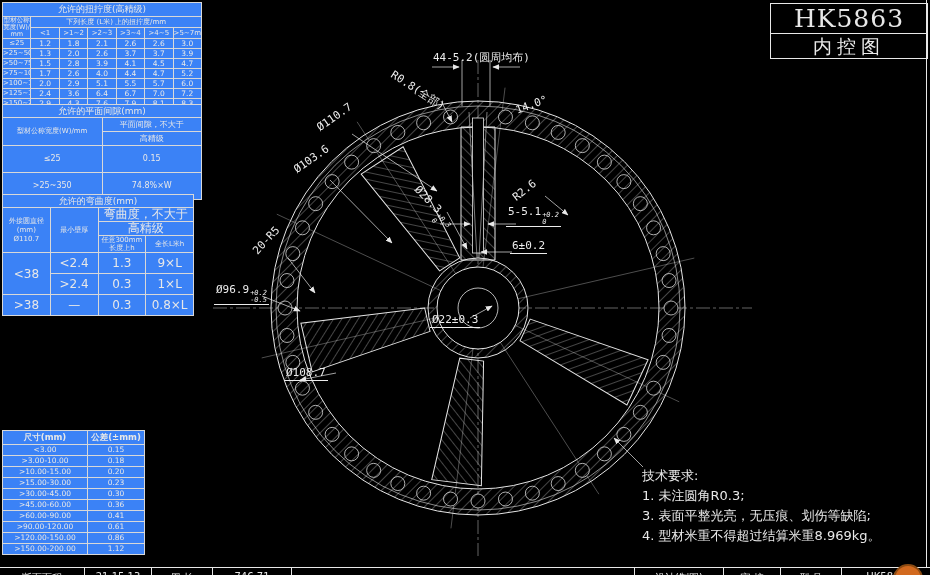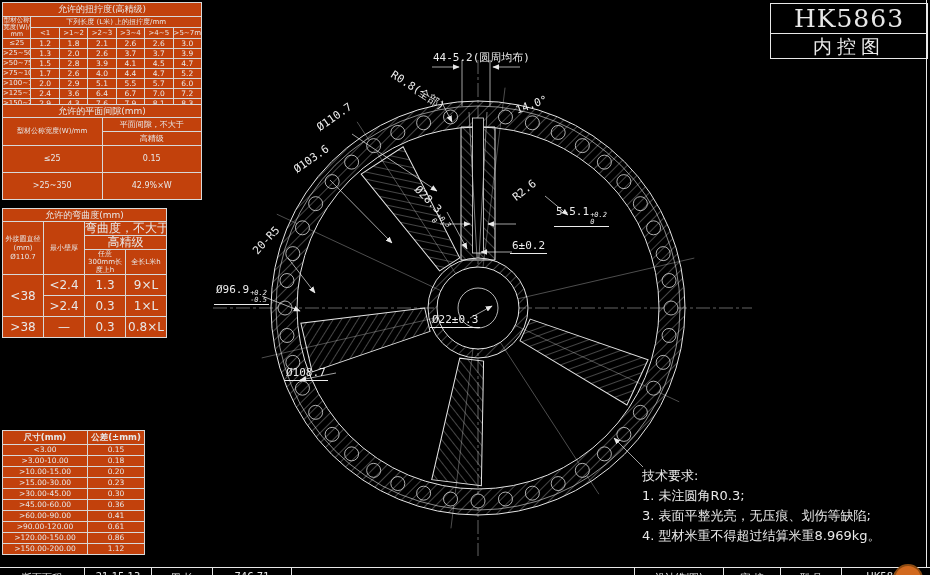--- a/index.html
+++ b/index.html
@@ -1,34 +1,34 @@
 <!DOCTYPE html>
 <html><head>
 <meta charset="utf-8">
 <style>
   html,body{margin:0;padding:0}
   body{width:930px;height:575px;background:#000;overflow:hidden;position:relative;
        font-family:"DejaVu Sans",sans-serif;color:#e8e8e8}
   table{border-collapse:collapse;background:#000;table-layout:fixed}
   td{border:1px solid #d8d8d8;text-align:center;padding:0;color:#e8e8e8;overflow:hidden;white-space:nowrap}
-  .tbl{position:absolute;background:#c2410c}
+  .tbl{position:absolute;background:#3b82f6}
   
   .t1{left:2px;top:2px;width:200px}
   .t1 td{font-size:7.5px;height:9px;line-height:9px}
   .t1 .title{font-size:9px;height:13px;line-height:13px}
   .t1 .wh{font-size:6.5px;white-space:normal;word-break:break-all;line-height:7px}
   .t1 .lh{font-size:7px}
   
   .t2{left:2px;top:104px;width:200px}
   .t2 td{font-size:8px;height:13px;line-height:13px}
   .t2 .title{font-size:9px;height:12px;line-height:12px}
   .t2 .big{height:26px;line-height:26px}
   .t2 .wh{font-size:7px;white-space:normal;line-height:9px}
   
-  .t3{left:2px;top:208px;width:165px}
+  .t3{left:2px;top:194px;width:192px}
   .t3 td{font-size:12px;height:13px;line-height:13px}
   .t3 .title{font-size:9px;height:12px;line-height:12px}
   .t3 .wh{font-size:7px;white-space:normal;line-height:9px}
   .t3 .dr{height:20px;line-height:20px}
   .t3 .h300{font-size:7px;white-space:normal;line-height:8px;height:16px}
   
   .t4{left:2px;top:430px;width:140px}
   .t4 td{font-size:7.5px;height:10px;line-height:10px}
   .t4 .hd{font-size:8.5px;height:13px;line-height:13px;font-weight:bold}
   
@@ -267,21 +267,21 @@
   </tr>
   <tr>
         <td>高精级</td>
       </tr>
   <tr>
     <td class="big">≤25</td>
     <td class="big">0.15</td>
   </tr>
   <tr>
     <td class="big">&gt;25~350</td>
-    <td class="big">42.9%×W</td>
+    <td class="big">74.8%×W</td>
   </tr>
 </tbody>
   </table>
 
 <table class="tbl t3">
   <tbody>
       <tr>
         <td class="title" colspan="4">允许的弯曲度(mm)</td>
       </tr>
   <tr>
@@ -380,21 +380,21 @@
     <span class="dim" style="left: 433px; top: 50px;"><span>44-5.2(圆周均布)</span></span>
     <span class="dim" style="left: 392px; top: 66px; transform: rotate(33deg);"><span>R0.8(全部)</span></span>
     <span class="dim" style="left: 516px; top: 104px; transform: rotate(-20deg);"><span>14.0°</span></span>
     <span class="dim" style="left: 318px; top: 122px; transform: rotate(-35deg);"><span>Ø110.7</span></span>
     <span class="dim" style="left: 295px; top: 164px; transform: rotate(-35deg);"><span>Ø103.6</span></span>
     <span class="dim" style="left: 414px; top: 180px; transform: rotate(46deg);"><span>Ø28.3</span><span class="tol">
         <i>+0.3</i>
         <i>0</i>
       </span></span>
     <span class="dim" style="left: 514px; top: 192px; transform: rotate(-38deg);"><span>R2.6</span></span>
-    <span class="dim u" style="left: 506px; top: 205px; margin-left: 48px;"><span>5-5.1</span><span class="tol">
+    <span class="dim u" style="left: 506px; top: 205px;"><span>5-5.1</span><span class="tol">
         <i>+0.2</i>
         <i>0</i>
       </span></span>
     <span class="dim u" style="left: 510px; top: 239px;"><span>6±0.2</span></span>
     <span class="dim" style="left: 255px; top: 246px; transform: rotate(-47deg);"><span>20-R5</span></span>
     <span class="dim u" style="left: 214px; top: 283px;"><span>Ø96.9</span><span class="tol">
         <i>+0.2</i>
         <i>-0.5</i>
       </span></span>
     <span class="dim u" style="left: 430px; top: 313px;"><span>Ø22±0.3</span></span>

